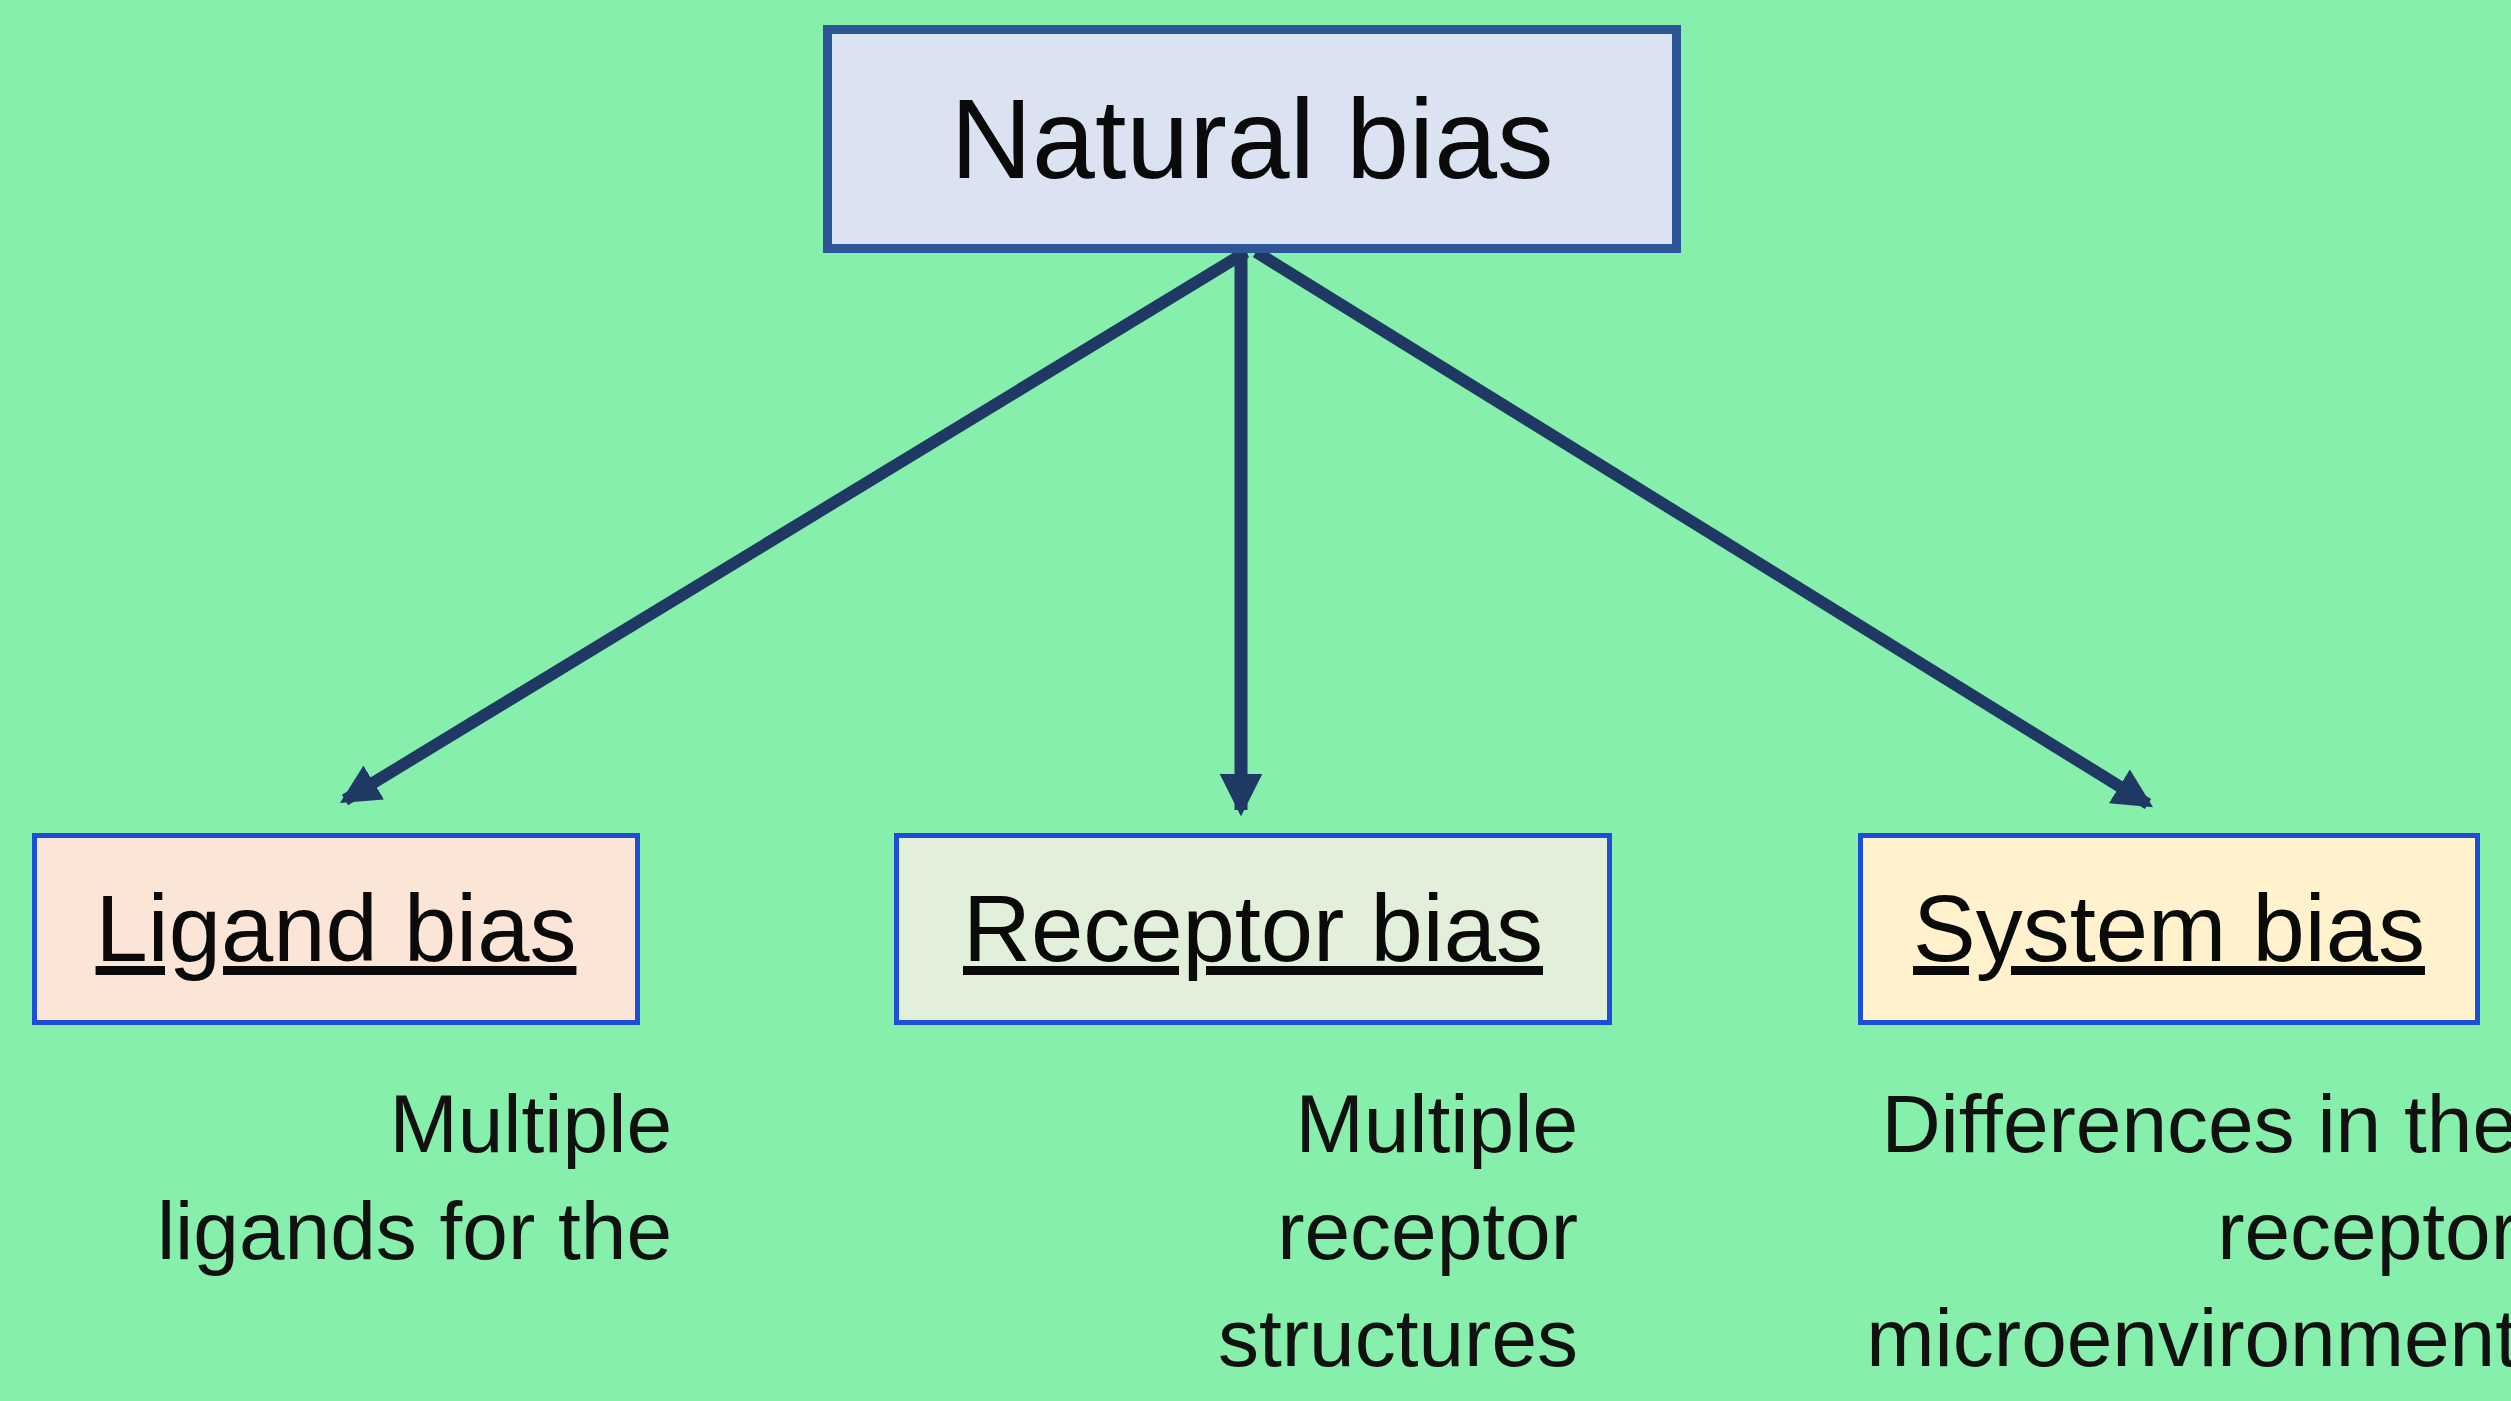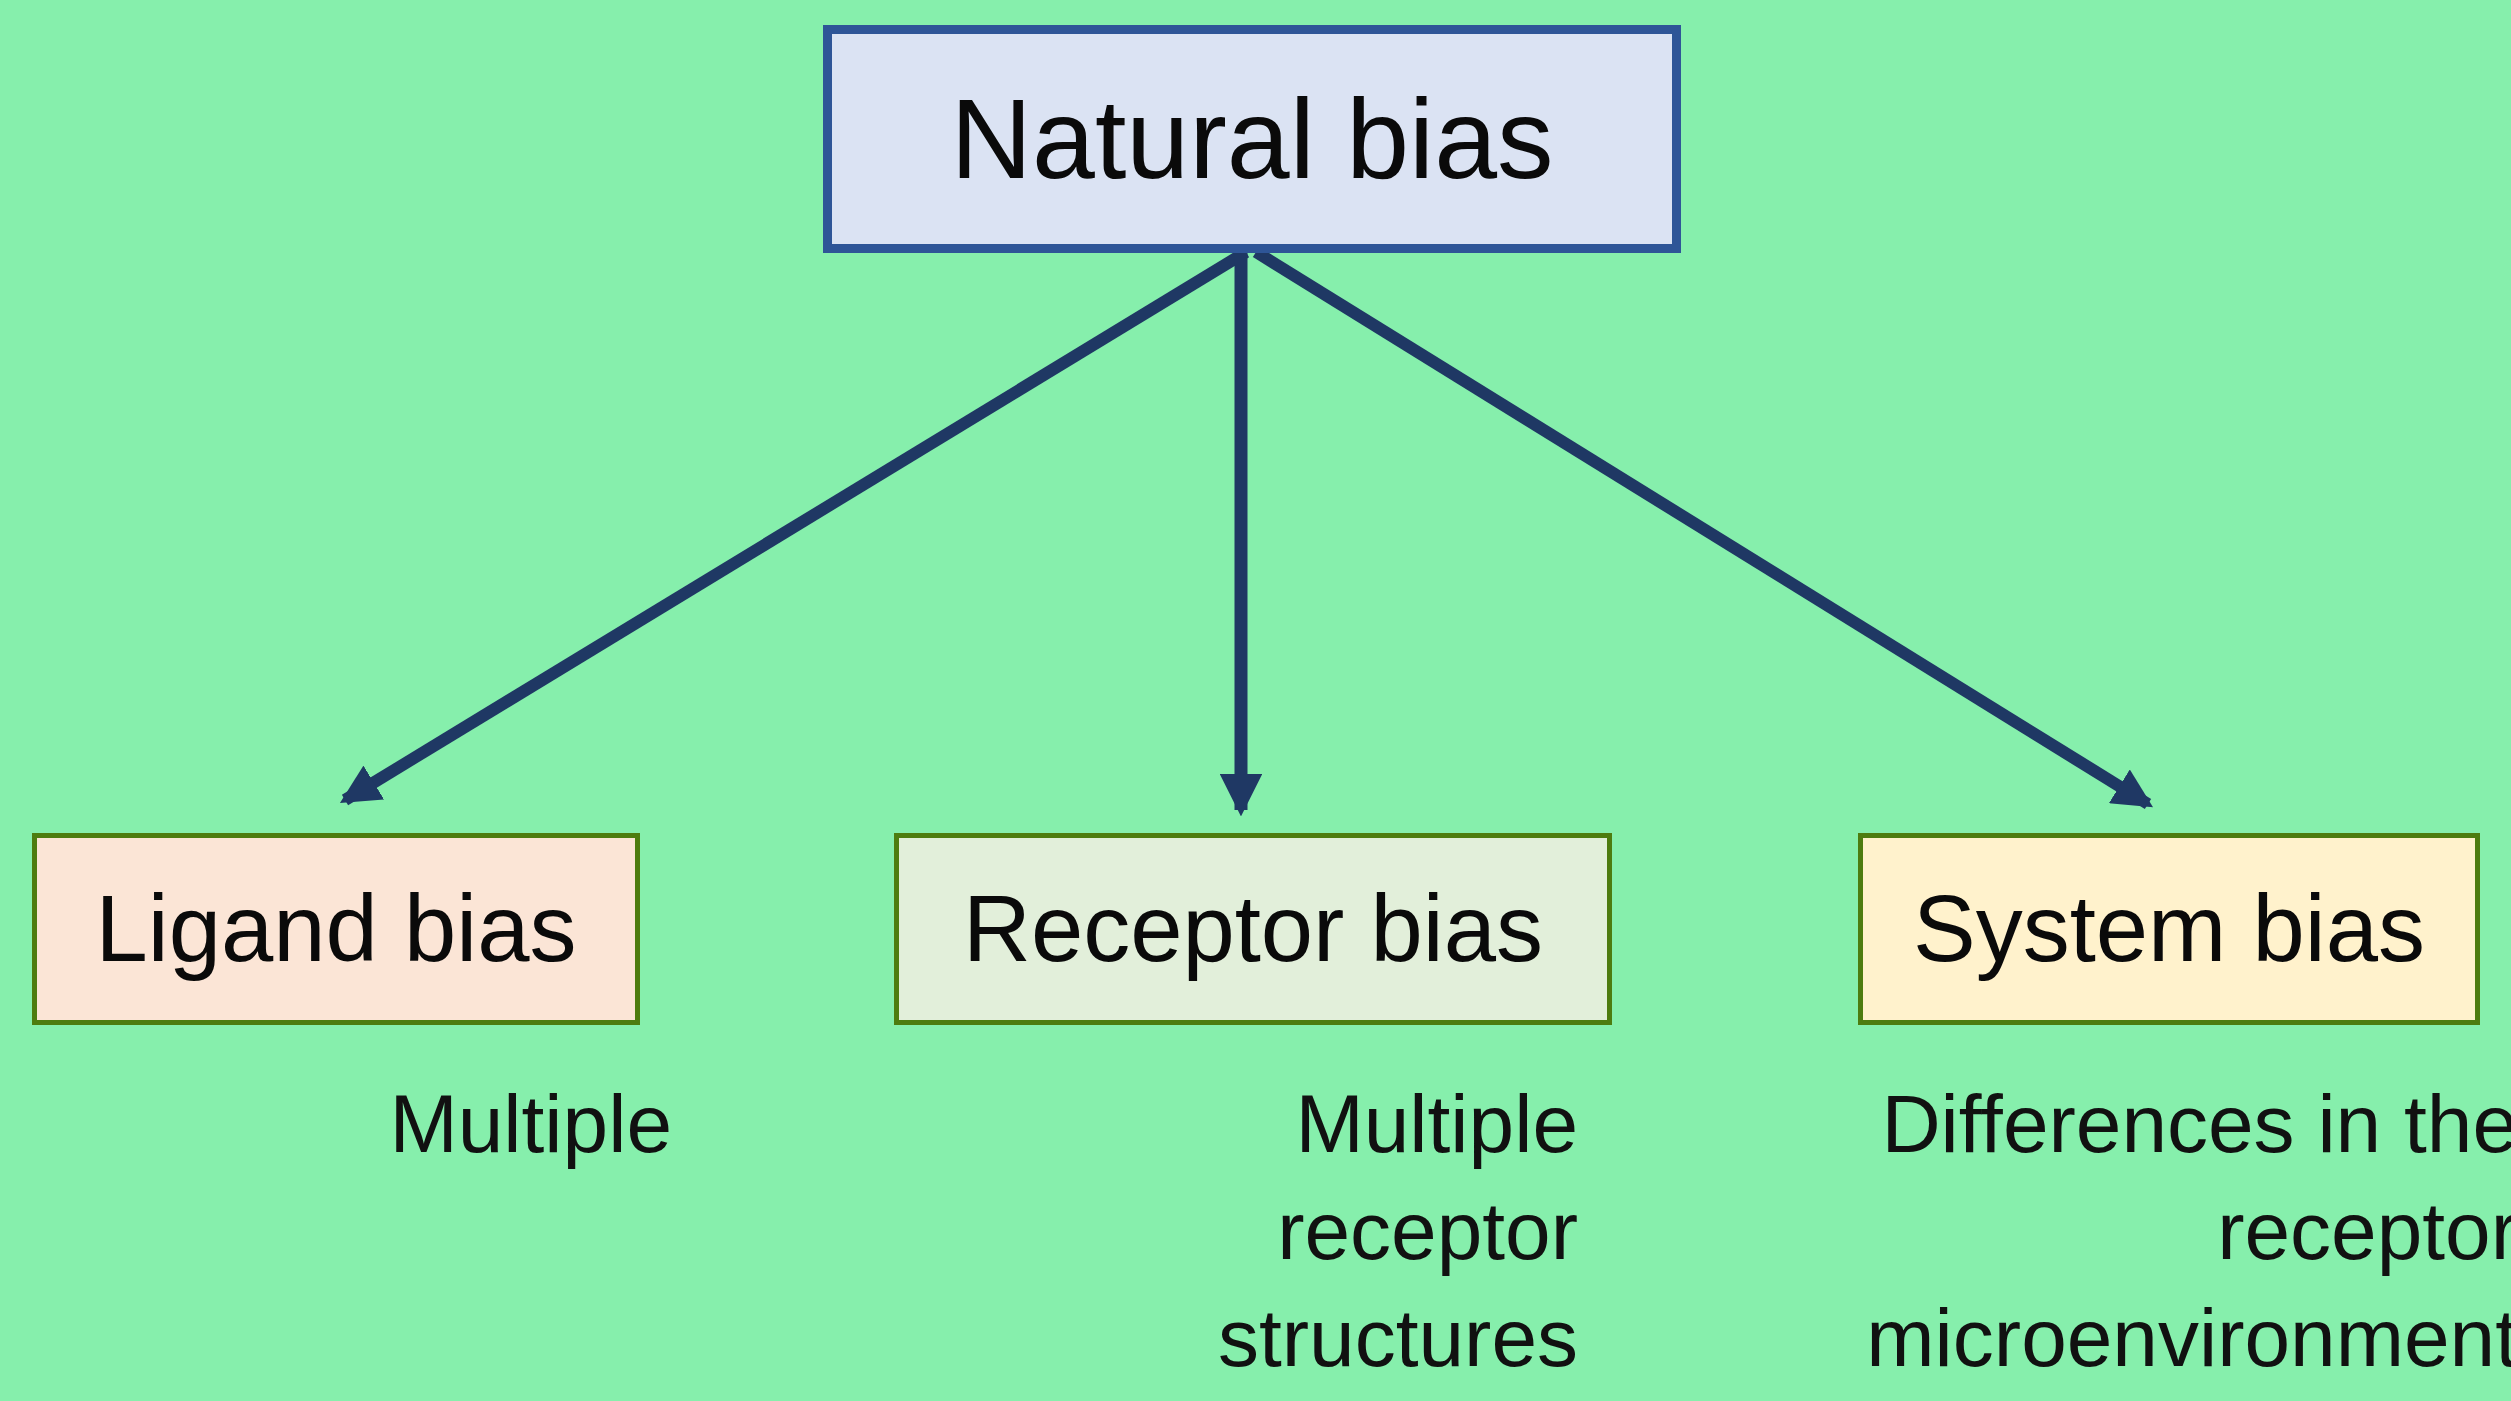--- a/index.html
+++ b/index.html
@@ -29,22 +29,23 @@
     top: 25px;
     width: 858px;
     height: 228px;
     background: #dbe3f3;
     border: 9px solid #2e5597;
     font-size: 113px;
   }
   .child-node {
     top: 833px;
     height: 192px;
-    border: 5px solid #4d7c0f;
+    border: 5px solid #1d4ed8;
     font-size: 94px;
+    text-decoration: underline;
   }
   .child-ligand   { left: 32px;   width: 608px; background: #fbe5d6; }
   .child-receptor { left: 882px;  width: 718px; background: #e2efda; margin-left: 12px; }
   .child-system   { left: 1858px; width: 622px; background: #fff2cc; }
 
   .desc {
     position: absolute;
     top: 1070px;
     text-align: right;
     font-size: 82px;
@@ -90,20 +91,21 @@
   </div>
   <div class="node child-node child-receptor">
     <span>Receptor bias</span>
   </div>
   <div class="node child-node child-system">
     <span>System bias</span>
   </div>
 
   <div class="desc desc-ligand">
     <div>Multiple</div>
+    <div>ligands for the</div>
   </div>
   <div class="desc desc-receptor">
     <div>Multiple</div>
     <div>receptor</div>
     <div>structures</div>
   </div>
   <div class="desc desc-system">
     <div>Differences in the</div>
     <div>receptor</div>
     <div>microenvironment</div>

